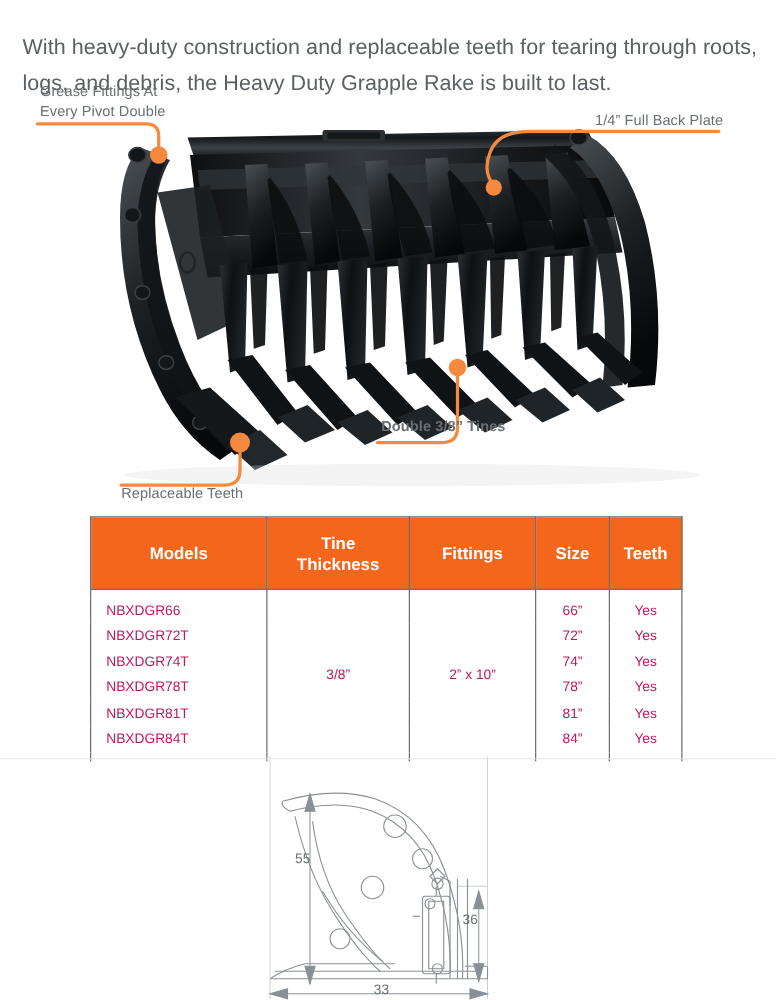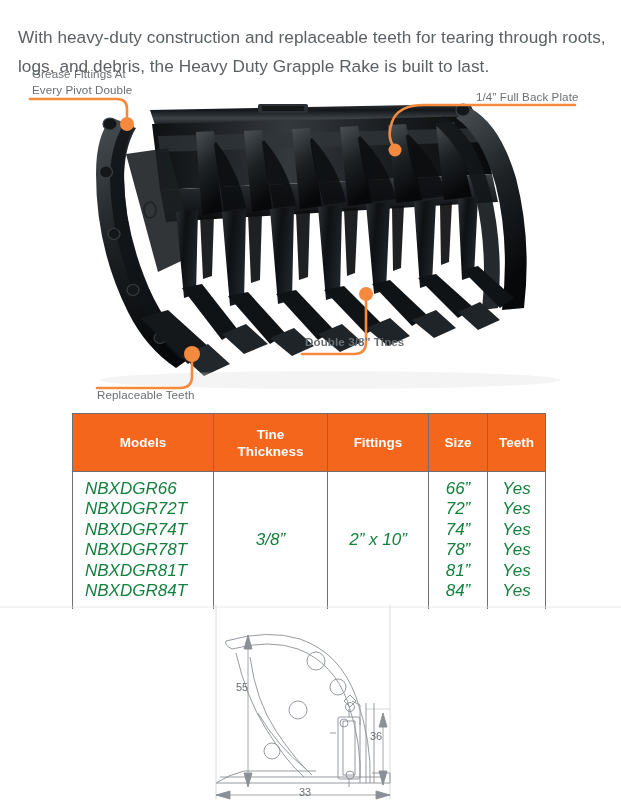--- a/index.html
+++ b/index.html
@@ -74,28 +74,27 @@
     font-size: 13.5px;
     line-height: 17px;
     text-align: center;
     padding: 9px 2px;
     border: 1px solid #6f6f6f;
     height: 58px;
     vertical-align: middle;
   }
   table.spec td {
     border: 1px solid #6f6f6f;
-    font-size: 17px;
+    font-size: 11px;
     line-height: 20.5px;
-    color: #15803d;
+    color: #be185d;
     padding: 0 0 0 12px;
     height: 20.5px;
     vertical-align: middle;
     background: #ffffff;
-    font-style: italic;
   }
   table.spec td.ctr { text-align: center; padding-left: 0; }
   table.spec td.mid {
     text-align: center;
     padding-left: 0;
     vertical-align: middle;
   }
   table.spec tr.pad-row td { height: 7px; border-top: none; border-bottom: none; }
   .col-models    { width: 141px; }
   .col-tine      { width: 114px; }

